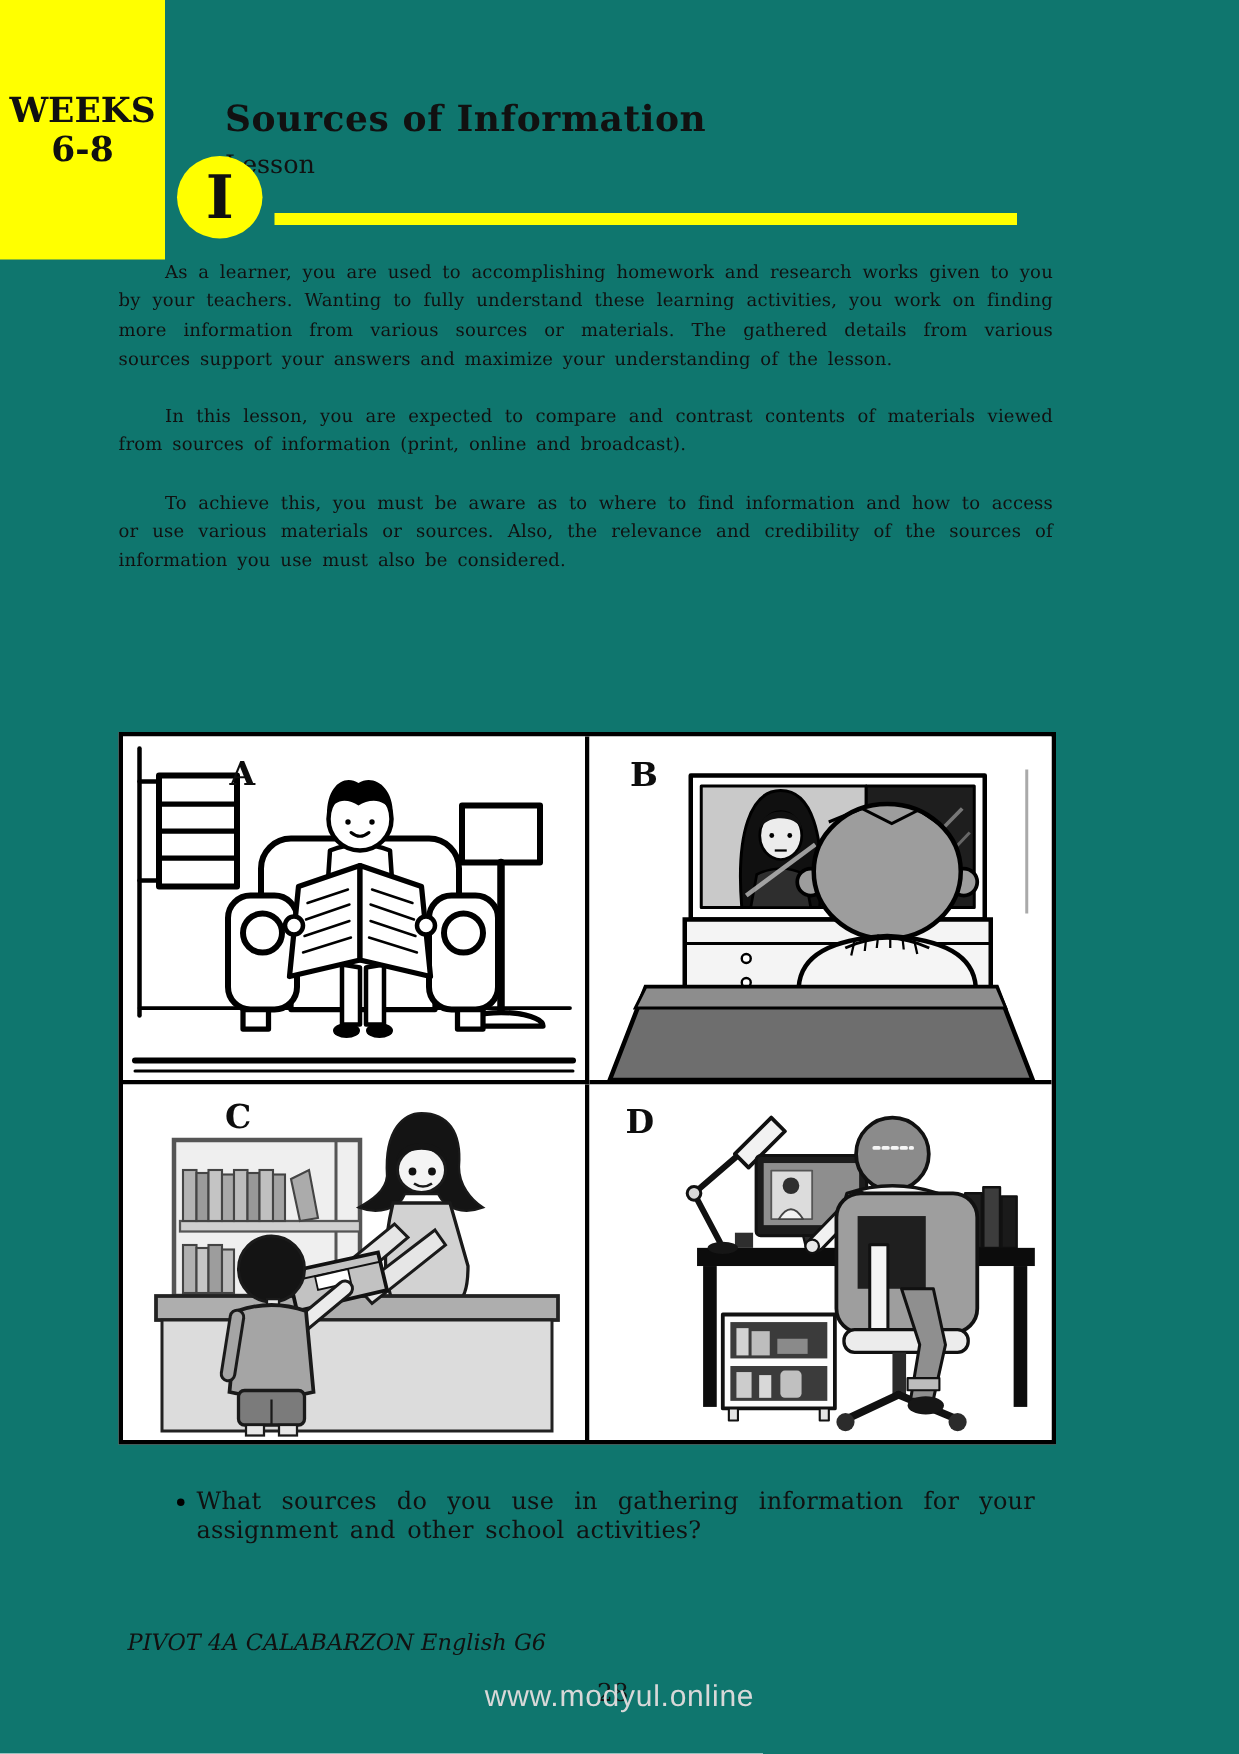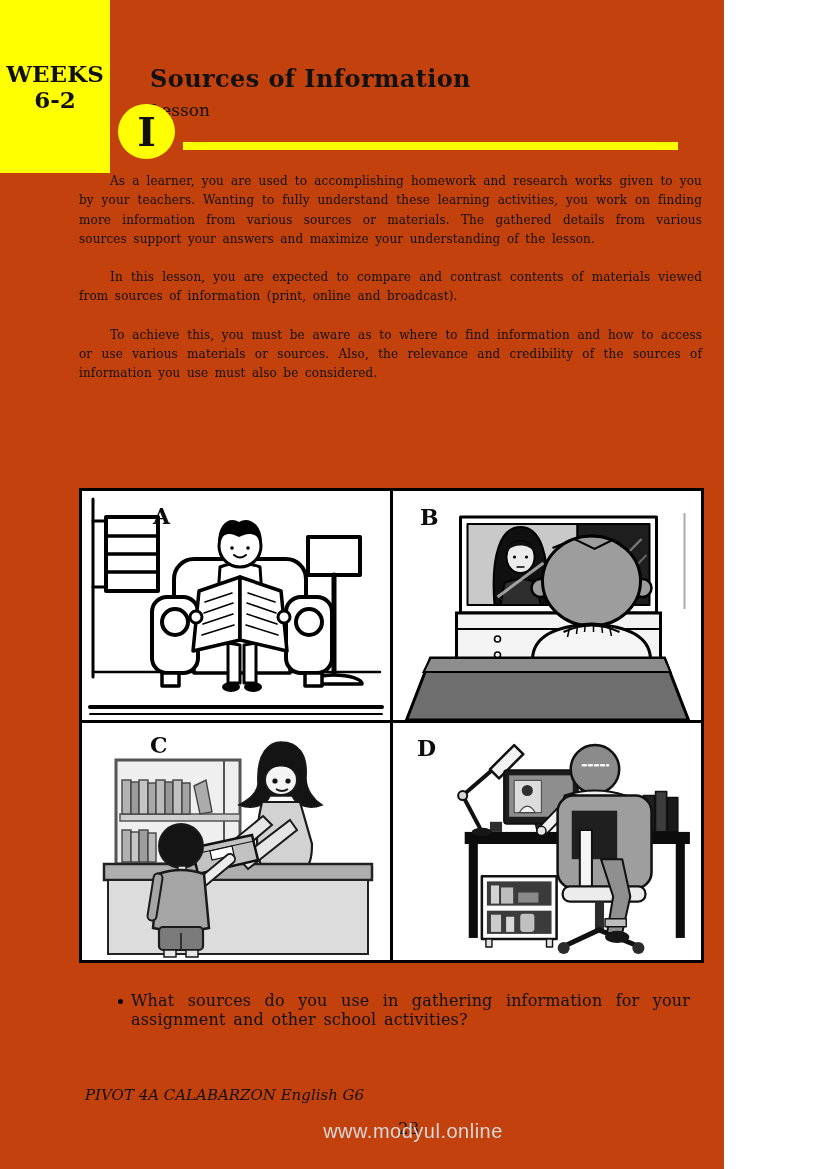--- a/index.html
+++ b/index.html
@@ -1,17 +1,17 @@
 <!DOCTYPE html>
 <html><head>
 <meta charset="utf-8">
 <style>
   html, body { margin:0; padding:0; background:#ffffff; }
   .page {
-    position:relative; width:724px; height:1169px; background:#c2410c;
+    position:relative; width:826px; height:1169px; background:#0f766e;
     font-family:"DejaVu Serif","Liberation Serif",serif; color:#111;
     overflow:hidden;
   }
   
   .weeks-box {
     position:absolute; left:0; top:0; width:110px; height:173px;
     background:#FFFF00; display:flex; flex-direction:column;
     align-items:center; justify-content:center;
     font-weight:bold; font-size:23px; line-height:1.12; color:#101010;
   }
@@ -65,21 +65,21 @@
     font-size:20px; color:#D8D8D8; letter-spacing:.5px;
   }
 </style>
 </head>
 <body>
 
 <div class="page">
 
   <div class="weeks-box">
     <span>WEEKS</span>
-    <span>6-2</span>
+    <span>6-8</span>
   </div>
 
   <div class="title-wrap">
     <h1 class="page-title">Sources of Information</h1>
     <div class="subtitle">Lesson</div>
   </div>
 
   <div class="lesson-circle">
     <span>I</span>
   </div>

